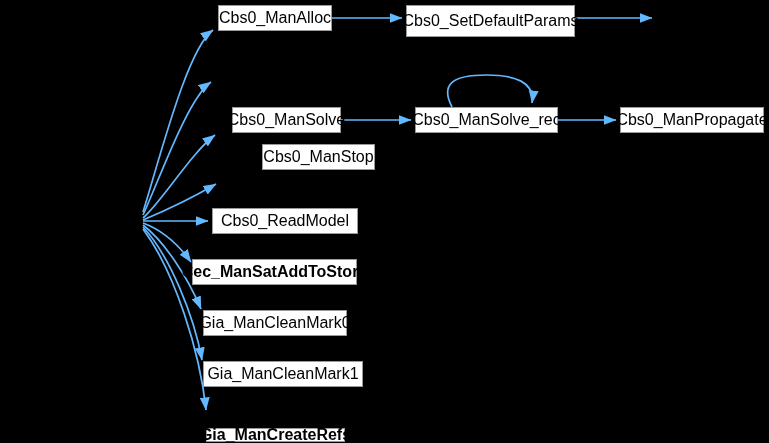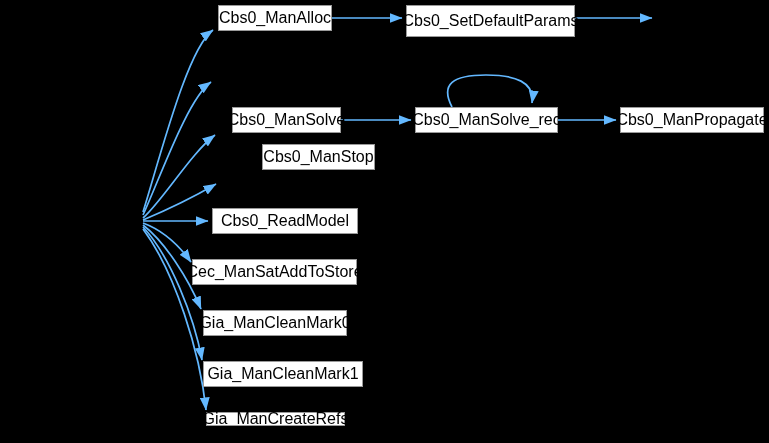--- a/index.html
+++ b/index.html
@@ -94,29 +94,29 @@
   </div>
 
   <div class="node" style="left:218px; top:144px; width:113px; height:26px;margin-left:44px;">
     <span>Cbs0_ManStop</span>
   </div>
 
   <div class="node" style="left:212px; top:208px; width:146px; height:26px;">
     <span>Cbs0_ReadModel</span>
   </div>
 
-  <div class="node" style="left:192px; top:259px; width:165px; height:26px;">
+  <div class="node" style="left:192px; top:259px; width:165px; height:26px;font-weight:bold;">
     <span>Cec_ManSatAddToStore</span>
   </div>
 
   <div class="node" style="left:203px; top:310px; width:144px; height:26px;">
     <span>Gia_ManCleanMark0</span>
   </div>
 
   <div class="node" style="left:203px; top:361px; width:160px; height:26px;">
     <span>Gia_ManCleanMark1</span>
   </div>
 
-  <div class="node" style="left:206px; top:412px; width:139px; height:14px;">
+  <div class="node" style="left:206px; top:428px; width:139px; height:14px;font-weight:bold;">
     <span>Gia_ManCreateRefs</span>
   </div>
 
 </div>
 
 </body></html>

